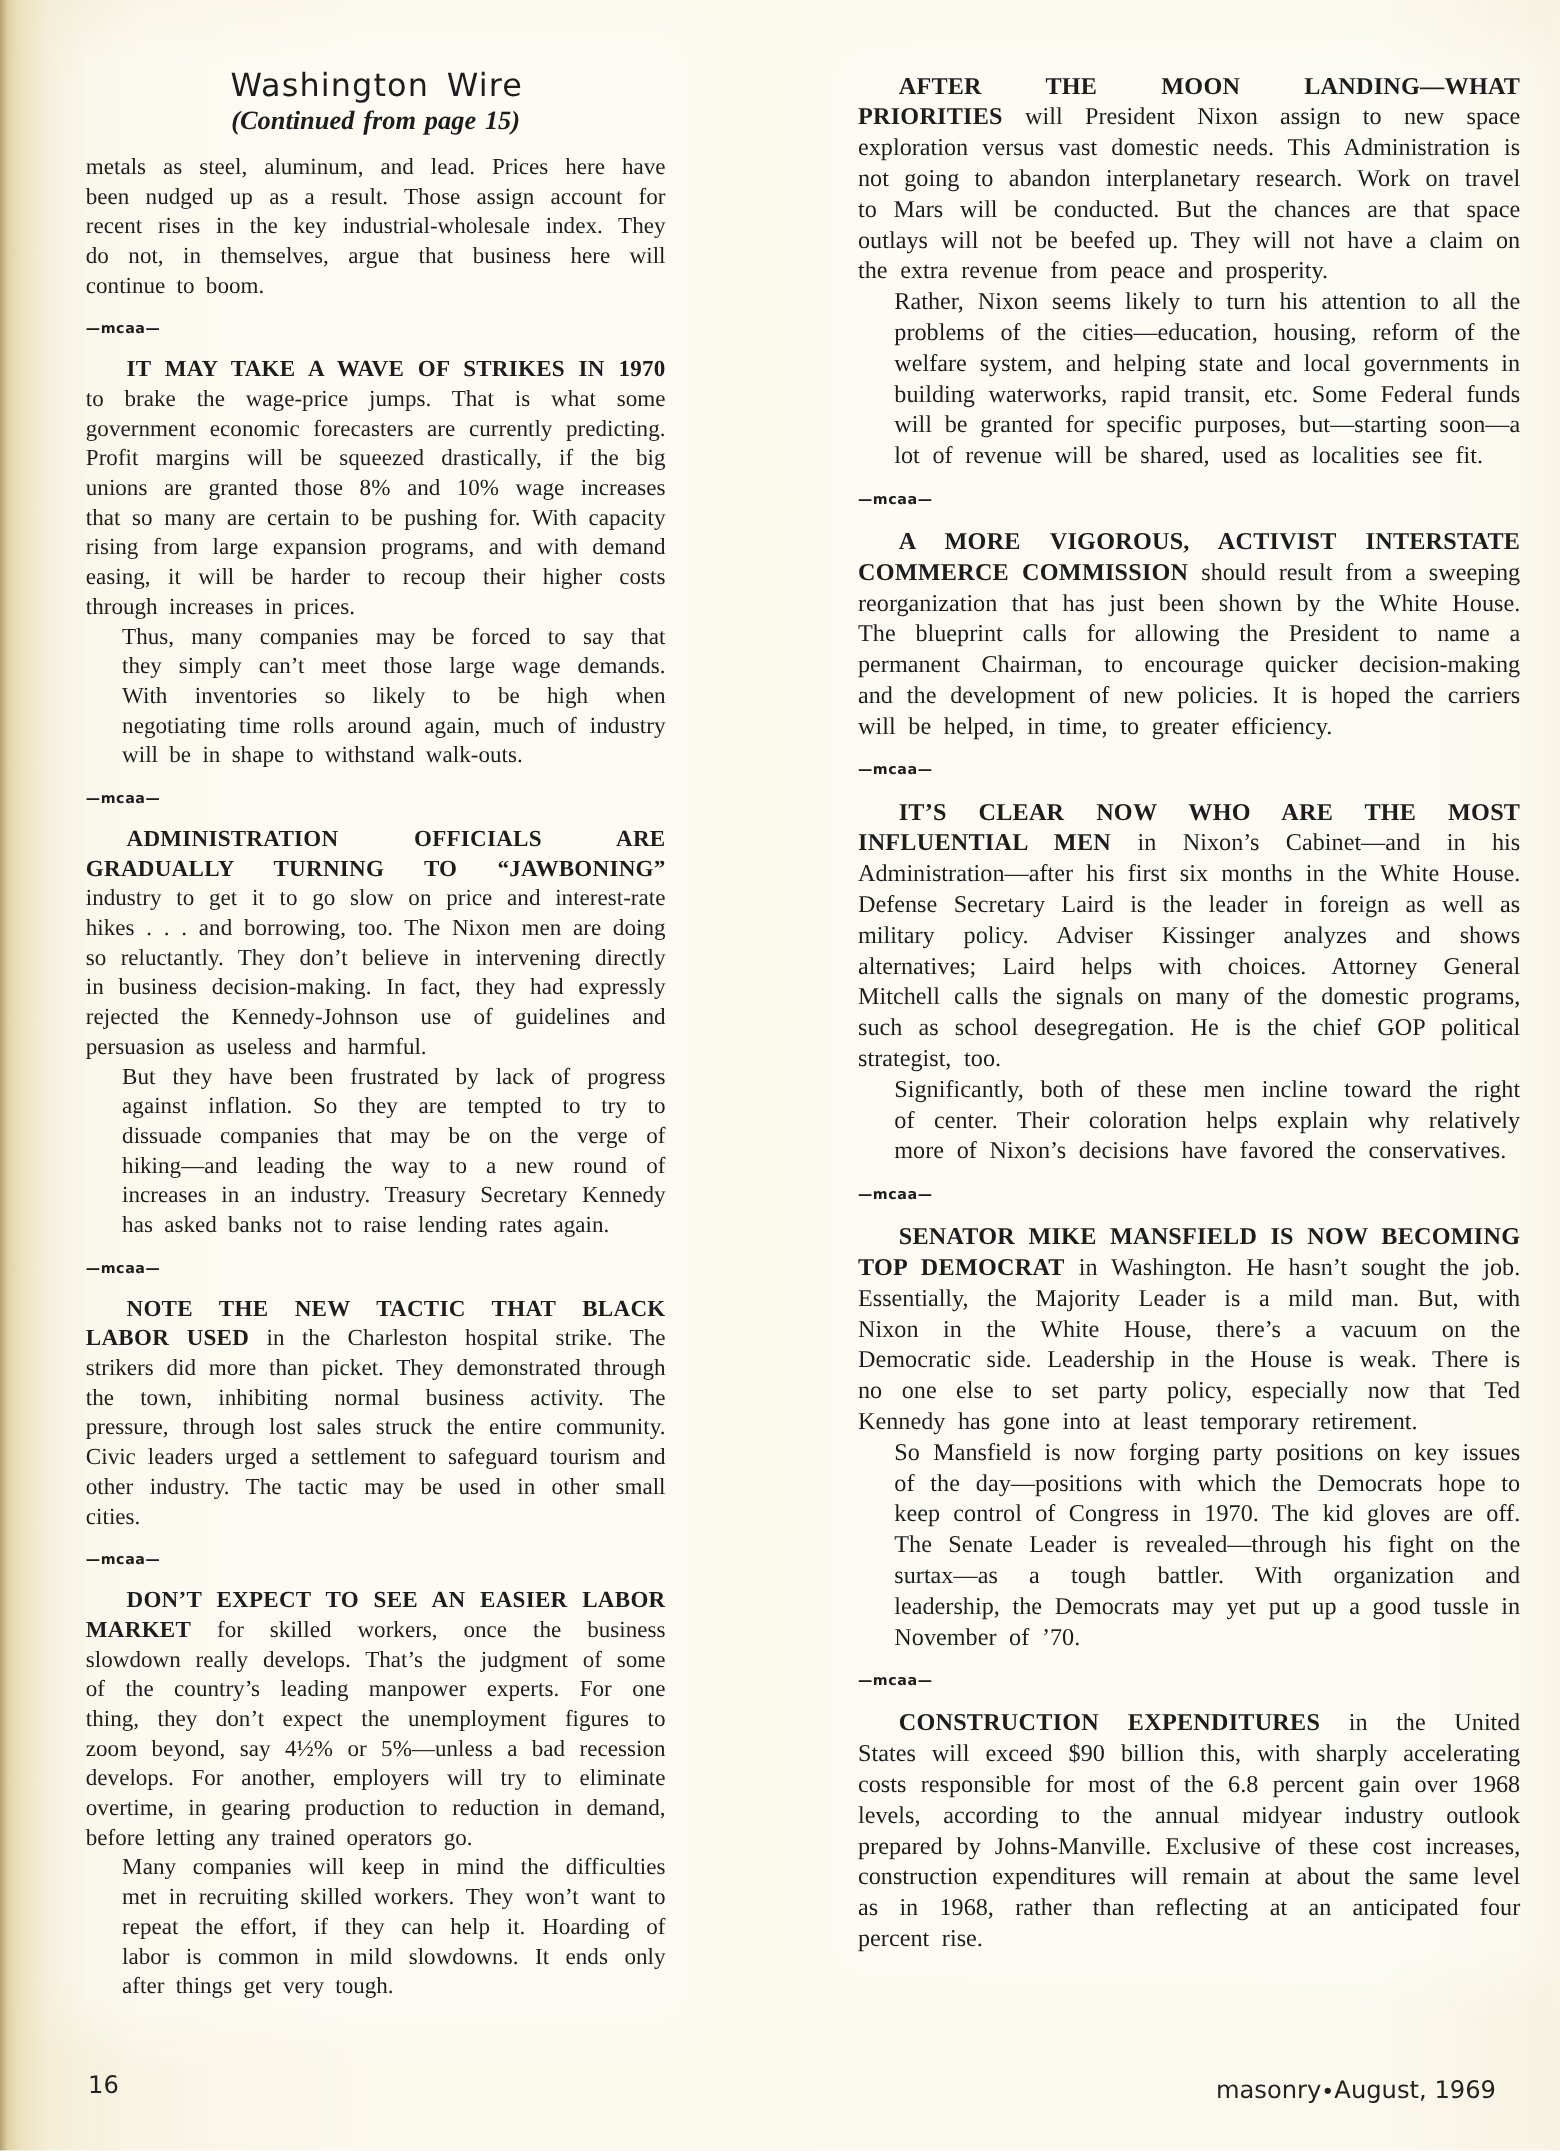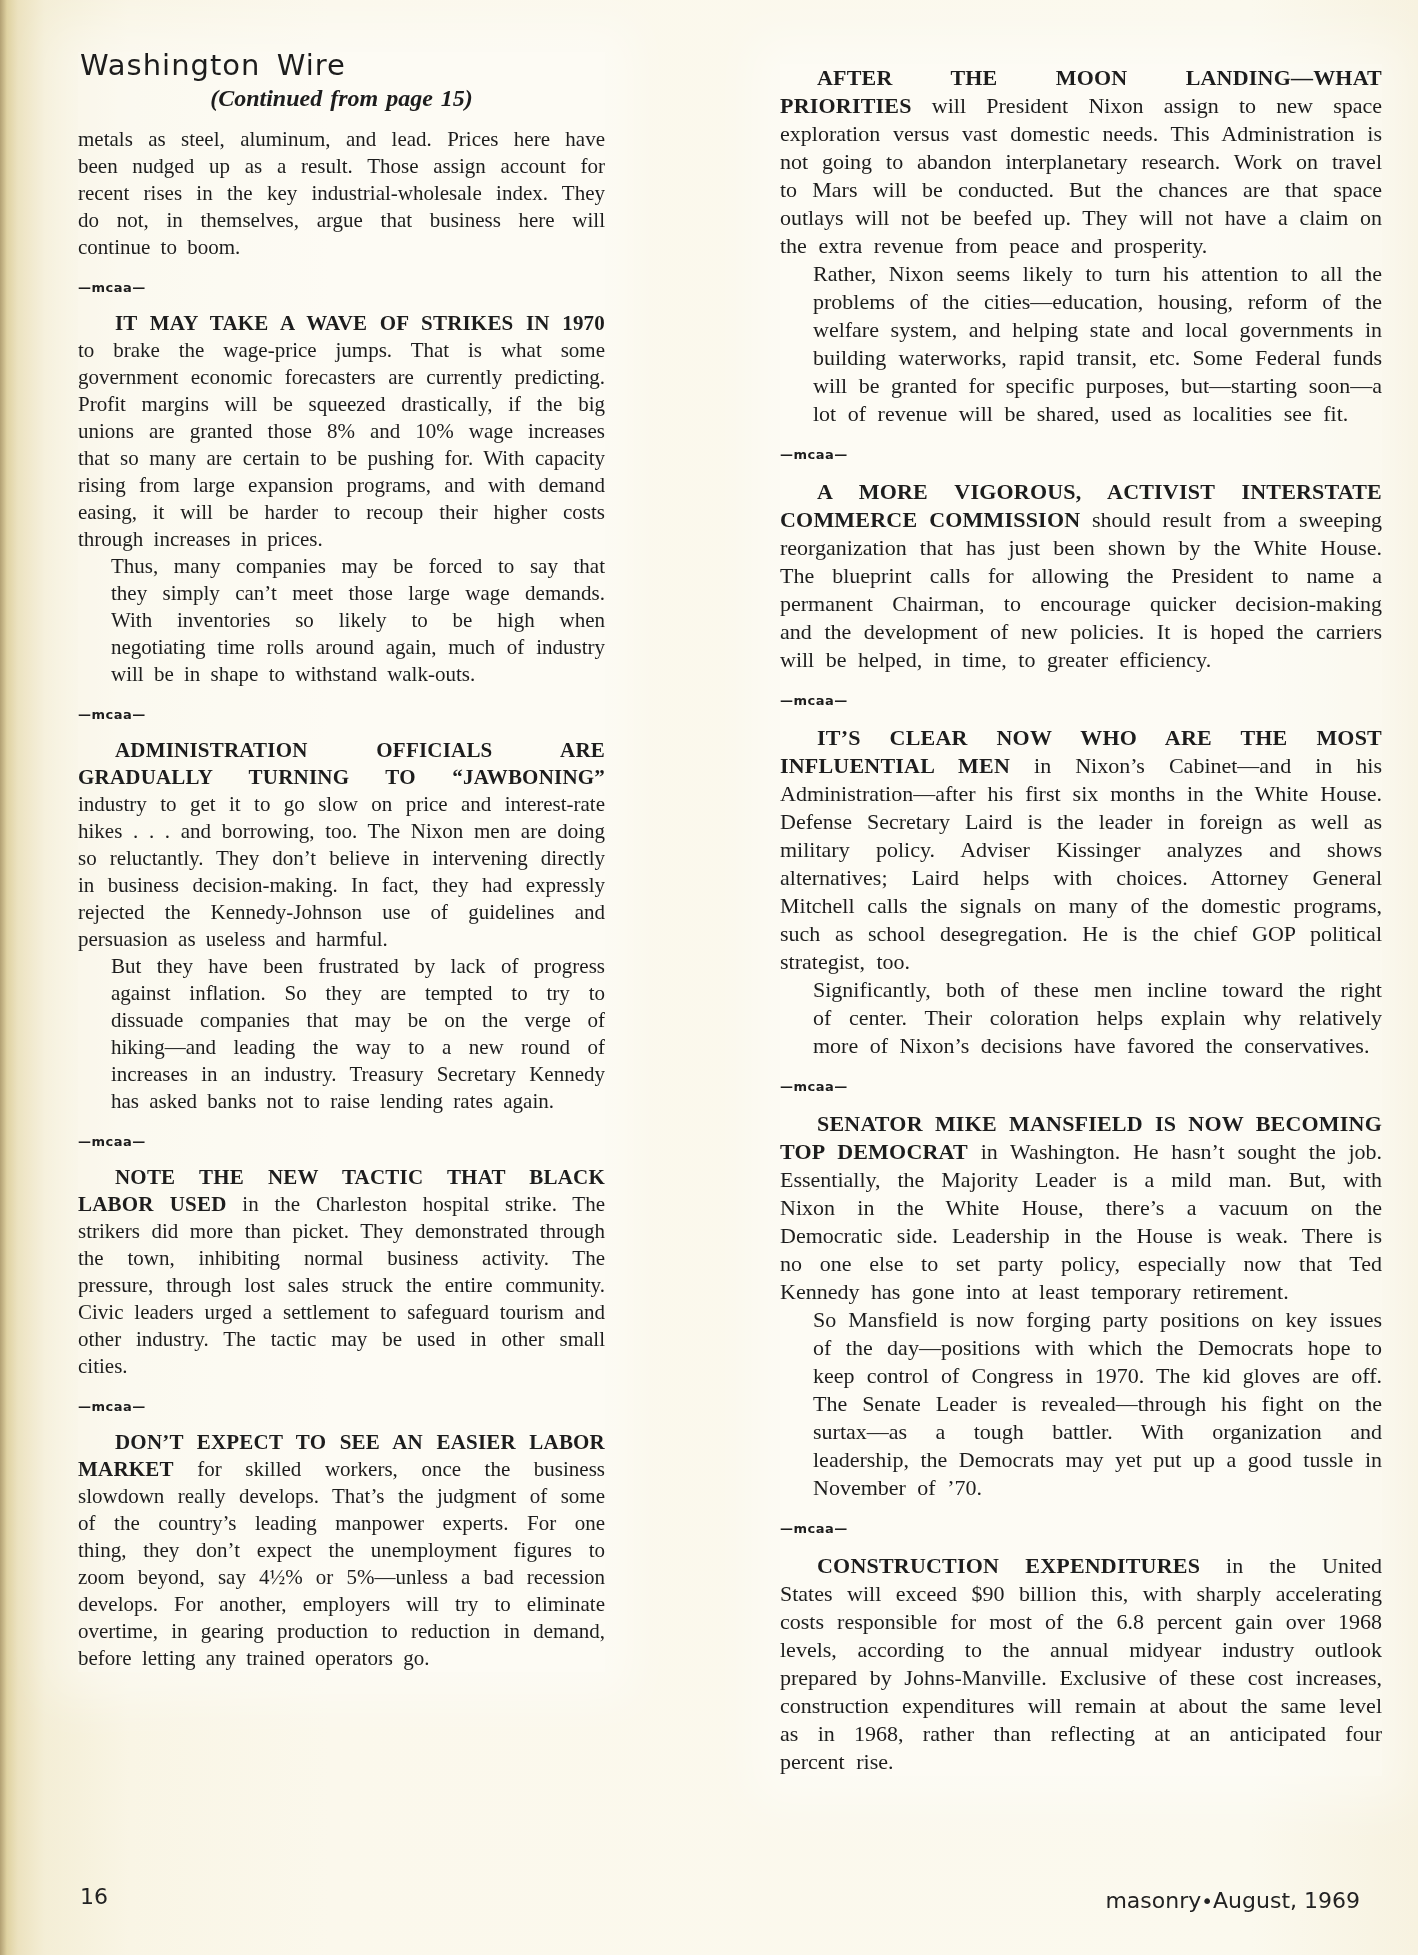--- a/index.html
+++ b/index.html
@@ -19,21 +19,21 @@
     position: absolute;
     text-align: justify;
     background: rgba(255,255,255,0.42);
     box-shadow: 0 0 45px 28px rgba(255,255,255,0.42);
   }
   .col-left  { left: 78px;  top: 52px; width: 527px; font-size: 21px; line-height: 27px; word-spacing: 5px; }
   .col-right { left: 780px; top: 64px; width: 602px; font-size: 22px; line-height: 28px; word-spacing: 6px; }
   .wire-title {
     font-family: "DejaVu Sans", sans-serif;
     font-size: 29px; font-weight: 400; letter-spacing: 1px;
-    margin: 0 0 6px 2px; text-align: left; word-spacing: 6px;
+    margin: 12px 0 6px 2px; text-align: center; word-spacing: 6px;
   }
   .continued {
     margin: 0 0 14px 0; text-align: center;
     font-weight: bold; font-style: italic; font-size: 24px; word-spacing: 2px;
   }
   p.body { margin: 0; }
   p.lead { text-indent: 37px; }
   p.sub  { margin-left: 33px; }
   .sep {
     font-family: "DejaVu Sans", sans-serif;
@@ -69,20 +69,21 @@
 
     <div class="sep">—mcaa—</div>
     <p class="body lead"><strong class="lead-head">ADMINISTRATION OFFICIALS ARE GRADUALLY TURNING TO “JAWBONING”</strong> <span>industry to get it to go slow on price and interest-rate hikes . . . and borrowing, too. The Nixon men are doing so reluctantly. They don’t believe in intervening directly in business decision-making. In fact, they had expressly rejected the Kennedy-Johnson use of guidelines and persuasion as useless and harmful.</span></p>
     <p class="body sub">But they have been frustrated by lack of progress against inflation. So they are tempted to try to dissuade companies that may be on the verge of hiking—and leading the way to a new round of increases in an industry. Treasury Secretary Kennedy has asked banks not to raise lending rates again.</p>
 
     <div class="sep">—mcaa—</div>
     <p class="body lead"><strong class="lead-head">NOTE THE NEW TACTIC THAT BLACK LABOR USED</strong> <span>in the Charleston hospital strike. The strikers did more than picket. They demonstrated through the town, inhibiting normal business activity. The pressure, through lost sales struck the entire community. Civic leaders urged a settlement to safeguard tourism and other industry. The tactic may be used in other small cities.</span></p>
 
     <div class="sep">—mcaa—</div>
     <p class="body lead"><strong class="lead-head">DON’T EXPECT TO SEE AN EASIER LABOR MARKET</strong> <span>for skilled workers, once the business slowdown really develops. That’s the judgment of some of the country’s leading manpower experts. For one thing, they don’t expect the unemployment figures to zoom beyond, say 4½% or 5%—unless a bad recession develops. For another, employers will try to eliminate overtime, in gearing production to reduction in demand, before letting any trained operators go.</span></p>
+    <p class="body sub">Many companies will keep in mind the difficulties met in recruiting skilled workers. They won’t want to repeat the effort, if they can help it. Hoarding of labor is common in mild slowdowns. It ends only after things get very tough.</p>
   </section>
 
   <section class="col col-right">
     <p class="body lead"><strong class="lead-head">AFTER THE MOON LANDING—WHAT PRIORITIES</strong> <span>will President Nixon assign to new space exploration versus vast domestic needs. This Administration is not going to abandon interplanetary research. Work on travel to Mars will be conducted. But the chances are that space outlays will not be beefed up. They will not have a claim on the extra revenue from peace and prosperity.</span></p>
     <p class="body sub">Rather, Nixon seems likely to turn his attention to all the problems of the cities—education, housing, reform of the welfare system, and helping state and local governments in building waterworks, rapid transit, etc. Some Federal funds will be granted for specific purposes, but—starting soon—a lot of revenue will be shared, used as localities see fit.</p>
 
     <div class="sep">—mcaa—</div>
     <p class="body lead"><strong class="lead-head">A MORE VIGOROUS, ACTIVIST INTERSTATE COMMERCE COMMISSION</strong> <span>should result from a sweeping reorganization that has just been shown by the White House. The blueprint calls for allowing the President to name a permanent Chairman, to encourage quicker decision-making and the development of new policies. It is hoped the carriers will be helped, in time, to greater efficiency.</span></p>
 
     <div class="sep">—mcaa—</div>

